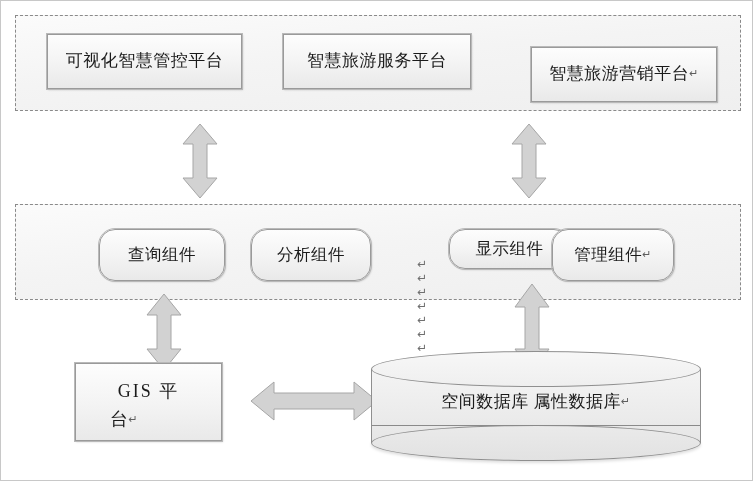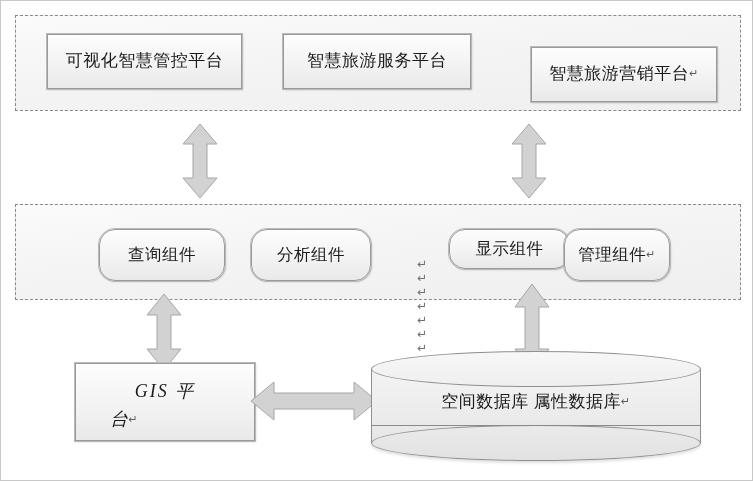--- a/index.html
+++ b/index.html
@@ -180,21 +180,21 @@
   </div>
 
   <div class="box small" style="left:250px; top:228px; width:120px; height:52px;">
     <span>分析组件</span>
   </div>
 
   <div class="box small" style="left:401px; top:228px; width:121px; height:40px;margin-left:47px;">
     <span>显示组件</span>
   </div>
 
-  <div class="box small" style="left:551px; top:228px; width:106px; height:52px;margin-left:12px;">
+  <div class="box small" style="left:551px; top:228px; width:122px; height:52px;">
     <span>管理组件</span>
       <span class="ret">↵</span>
   </div>
 
   <div class="pilcrows" style="left:413px; top:256px;">
     <span>↵</span>
     <span>↵</span>
     <span>↵</span>
     <span>↵</span>
     <span>↵</span>
@@ -211,21 +211,21 @@
       <path class="afill" d="M19 1 L36 22 L26 22 L26 56 L36 56 L19 77 L2 56 L12 56 L12 22 L2 22 Z"></path>
     </svg>
   </div>
 
   <div class="arrow" style="left:512px; top:282px;">
     <svg width="38" height="92" viewBox="0 0 38 92">
       <path class="afill" d="M19 1 L36 24 L26 24 L26 66 L36 66 L19 90 L2 66 L12 66 L12 24 L2 24 Z"></path>
     </svg>
   </div>
 
-  <div class="box gis" style="left:74px; top:362px; width:180px; height:78px;font-style:italic;">
+  <div class="box gis" style="left:74px; top:362px; width:147px; height:78px;">
     <span class="l1">GIS  平</span>
     <span class="l2"><span>台</span><span class="ret">↵</span></span>
   </div>
 
   <div class="arrow" style="left:249px; top:375px;">
     <svg width="128" height="50" viewBox="0 0 128 50">
       <path class="afill" d="M1 25 L24 6 L24 17 L104 17 L104 6 L127 25 L104 44 L104 33 L24 33 L24 44 Z"></path>
     </svg>
   </div>
 

